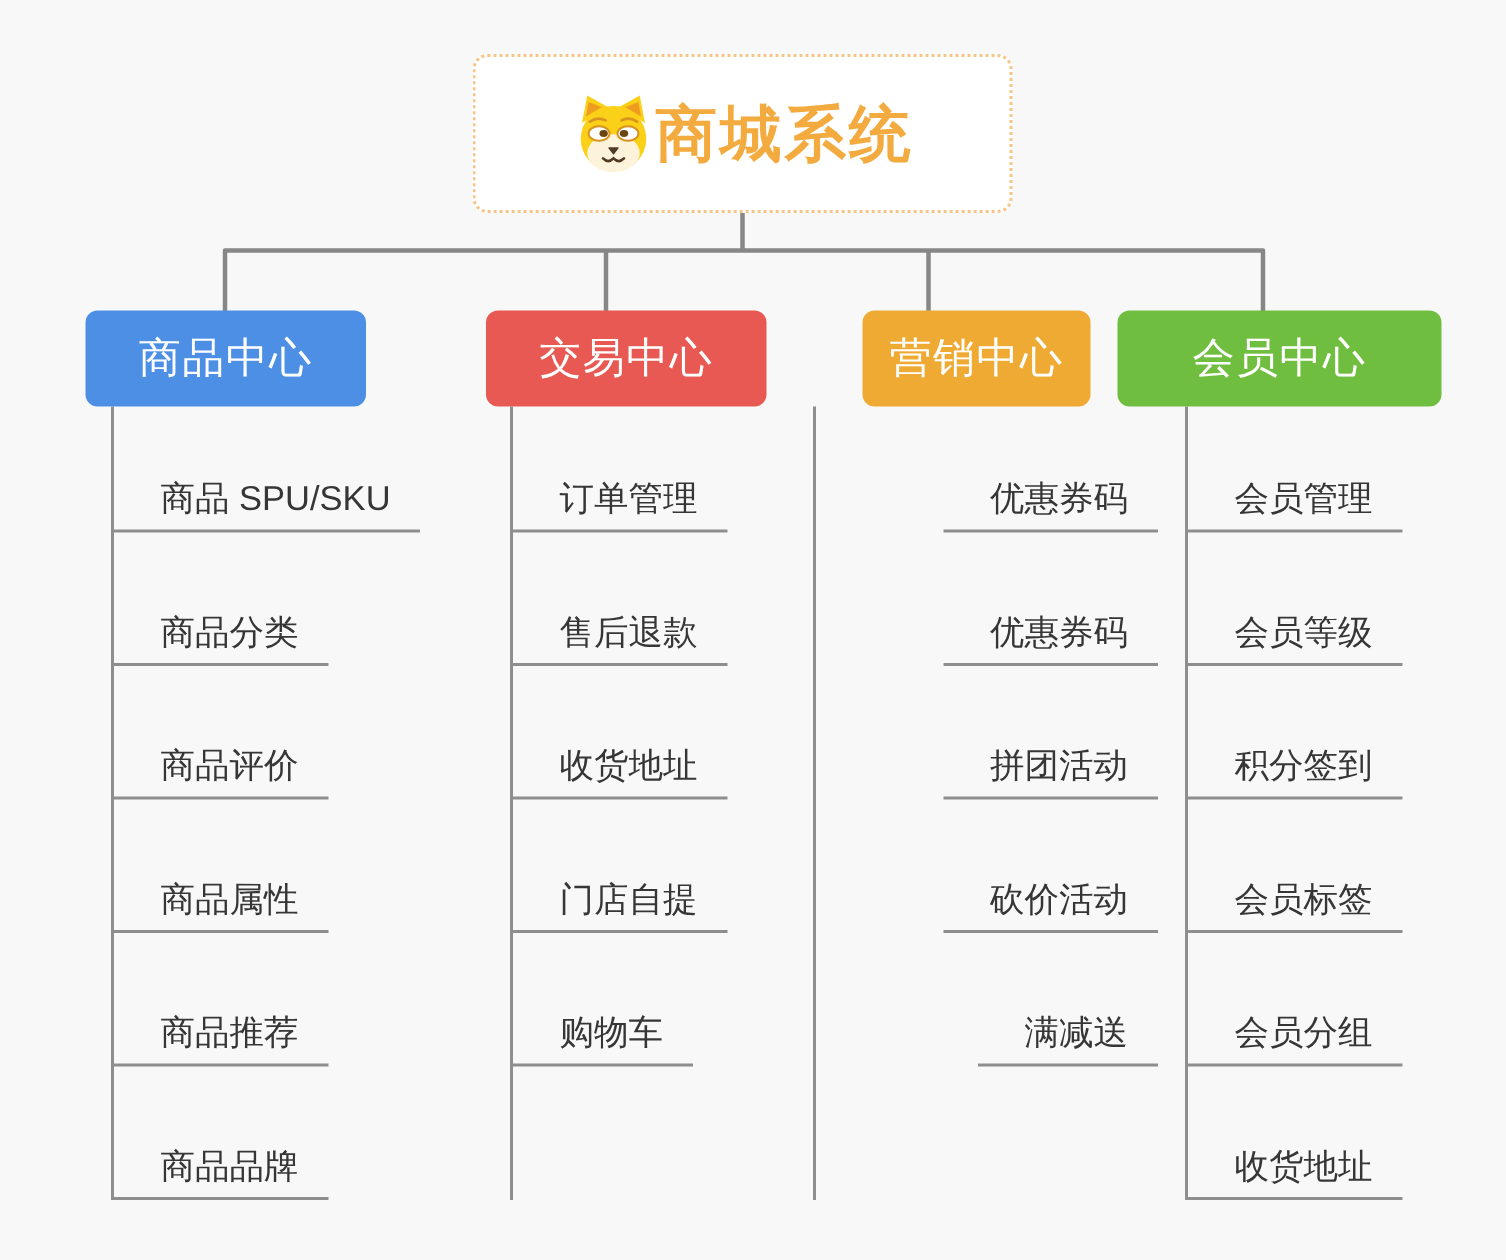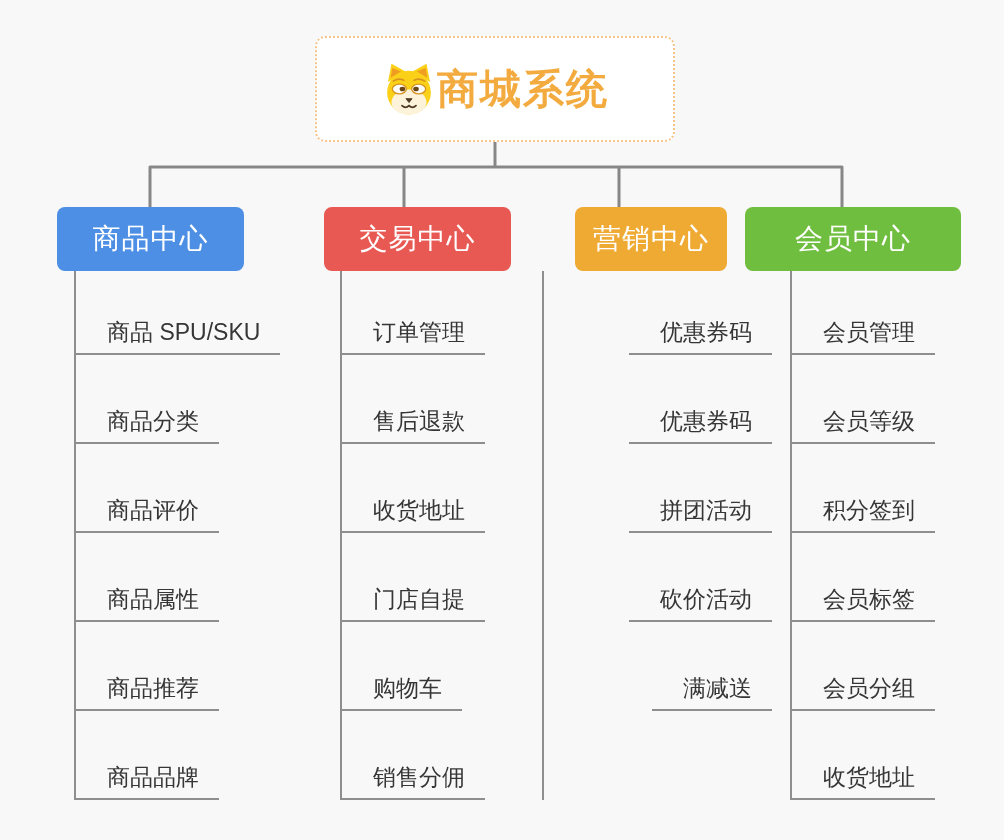--- a/index.html
+++ b/index.html
@@ -129,23 +129,20 @@
       </div>
     <div class="leaf">
         <span class="leaf-label">收货地址</span>
       </div>
     <div class="leaf">
         <span class="leaf-label">门店自提</span>
       </div>
     <div class="leaf">
         <span class="leaf-label">购物车</span>
       </div>
-    <div class="leaf">
-        <span class="leaf-label">销售分佣</span>
-      </div>
   </div>
 
   <div class="column c3">
     <div class="leaf">
         <span class="leaf-label">优惠券码</span>
       </div>
     <div class="leaf">
         <span class="leaf-label">优惠券码</span>
       </div>
     <div class="leaf">

